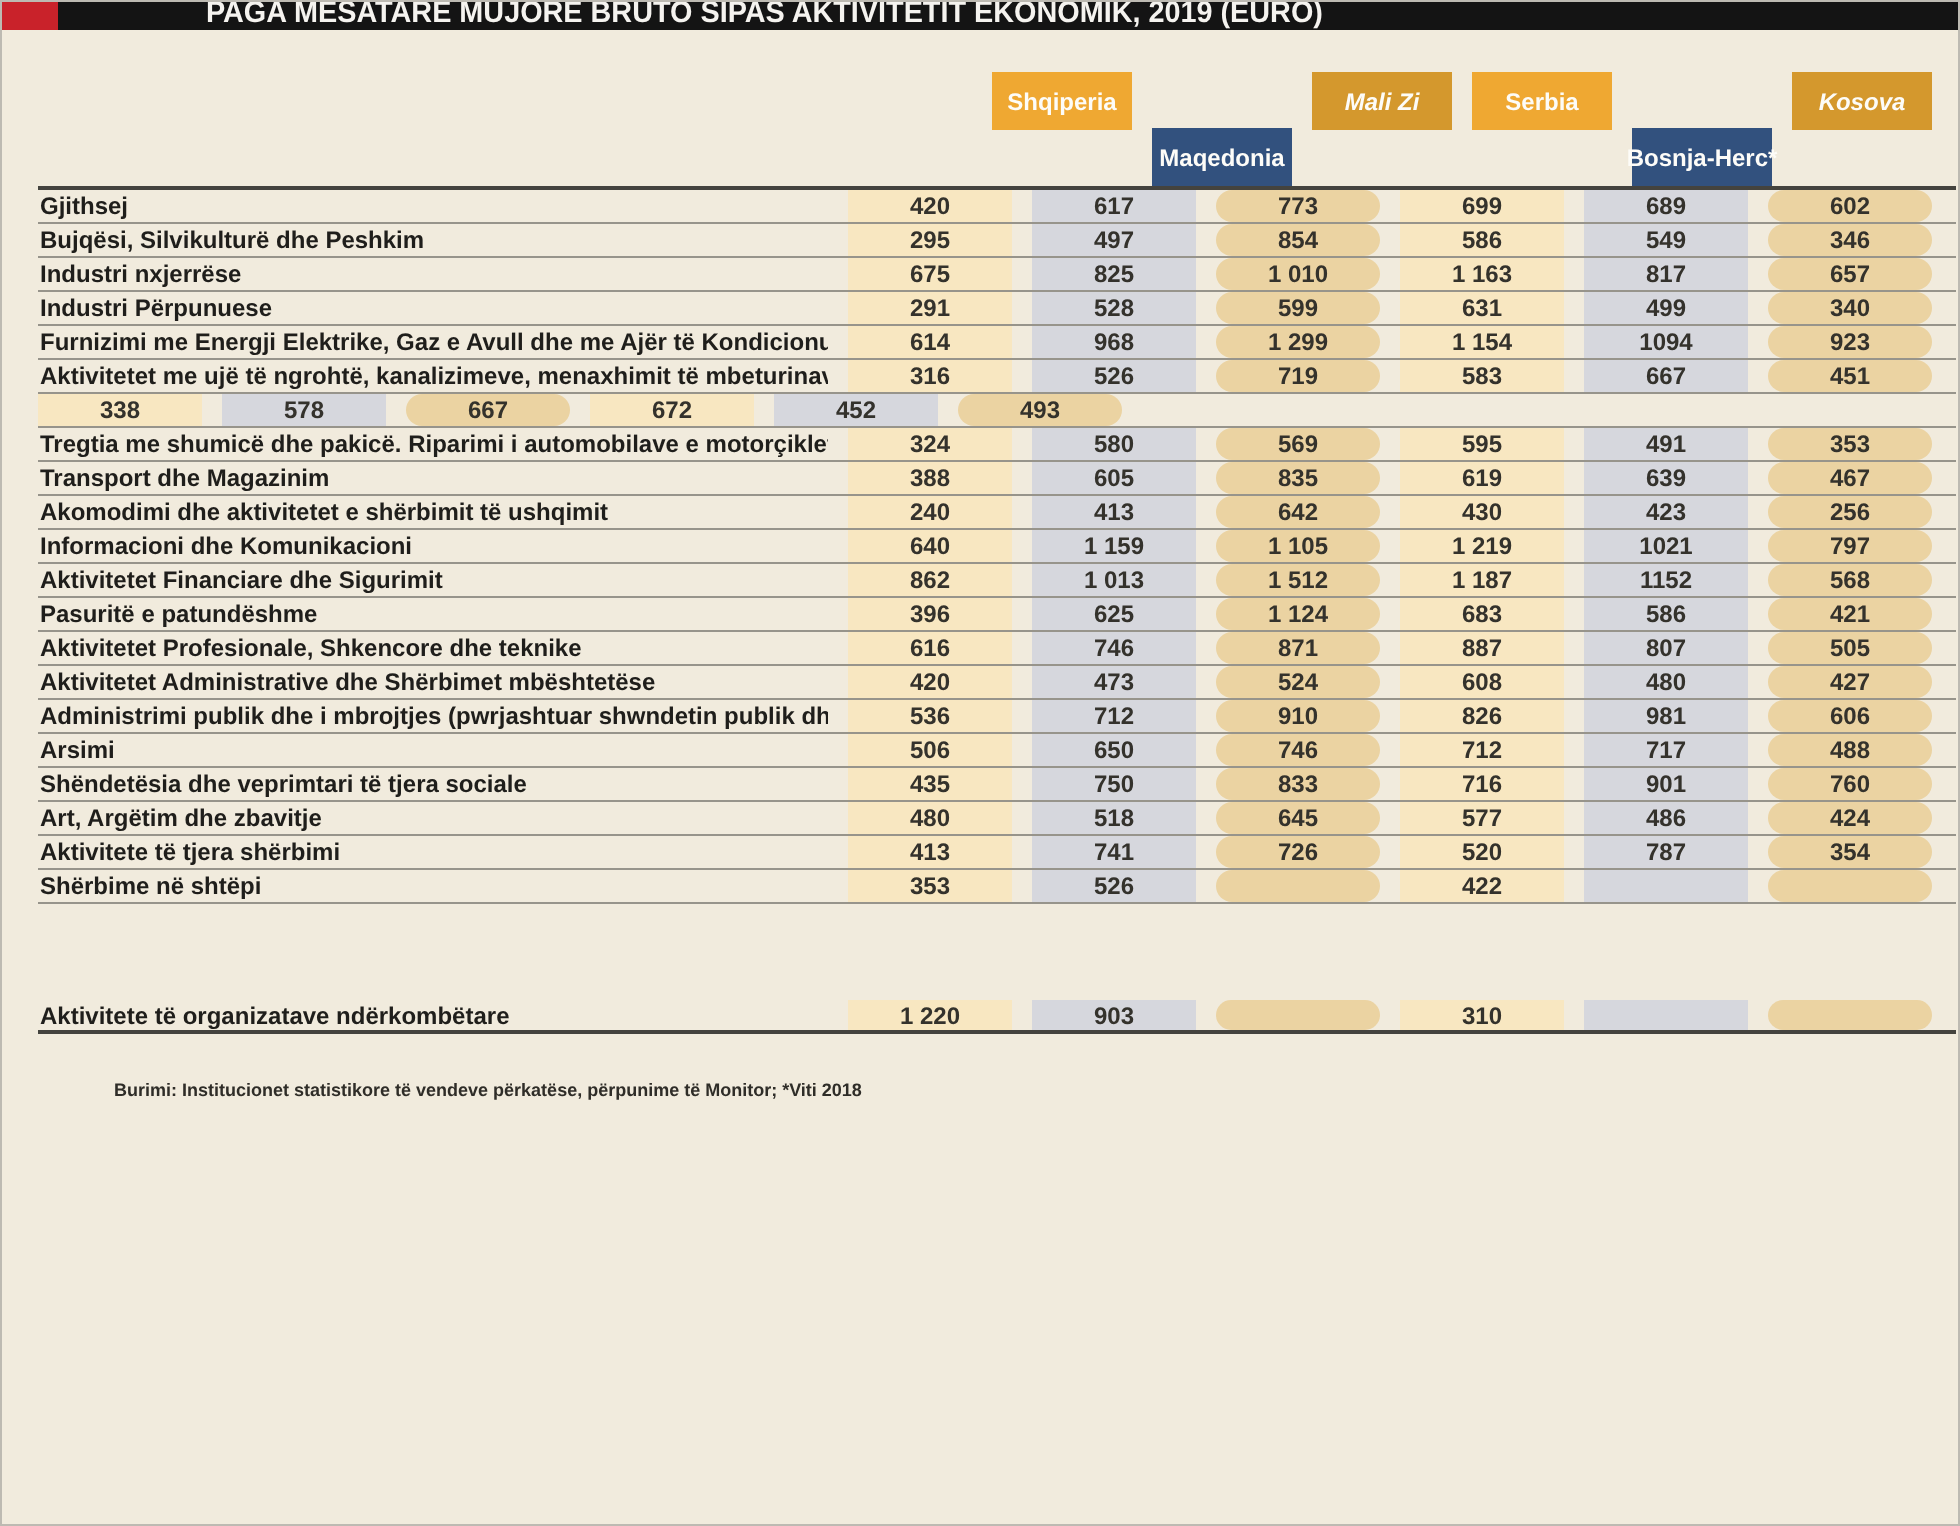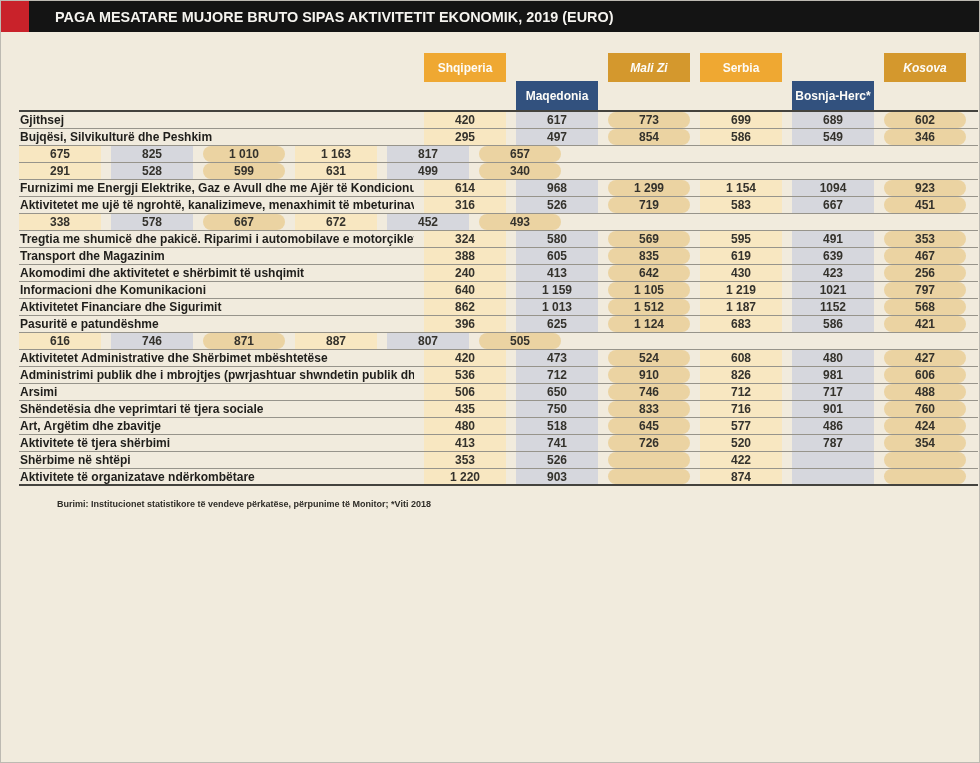--- a/index.html
+++ b/index.html
@@ -4,54 +4,54 @@
 <style>
   * { margin:0; padding:0; box-sizing:border-box; }
   html,body { background:#e9e9e9; }
   .page {
     width:980px; height:763px;
     background:var(--page-bg,#f1ebdd);
     border:1px solid #bdbab2;
     font-family:"Liberation Sans", sans-serif;
     overflow:hidden;
   }
-  .title-bar { height:31px; background:var(--title-bar-bg,#141414); display:flex; align-items:center; }
+  .title-bar { height:14px; background:var(--title-bar-bg,#141414); display:flex; align-items:flex-end;gap:48px; }
   .accent { width:28px; height:31px; background:var(--accent-red,#c9222a); flex:none; }
   .title {
     color:#f5f3ef; font-size:15px; font-weight:700; margin-left:26px;
     white-space:nowrap; letter-spacing:0px;
     transform:scaleX(0.96); transform-origin:left center;
   }
   .table-wrap { margin:21px 3px 0 18px; width:959px; }
   .hrow { display:flex; gap:10px; padding-right:12px; border-bottom:2px solid var(--header-line,#44433e); }
   .hspacer { flex:1; }
   .hcell {
-    width:82px; flex:none; height:29px;
+    width:70px; flex:none; height:29px;
     display:flex; align-items:center; justify-content:center;
     color:#fdfcf8; font-size:12px; font-weight:700; white-space:nowrap;
   }
   .row { display:flex; gap:10px; padding-right:12px; height:17px; border-bottom:1px solid var(--row-line,#97948b);text-align:right; }
-  .row:last-child { border-bottom:2px solid var(--header-line,#44433e); }
+  .row:last-child { border-bottom:2px solid var(--header-line,#44433e);margin-top:48px; }
   .label {
     flex:1; display:flex; align-items:center; overflow:hidden;
     font-size:12px; font-weight:700; color:var(--text-dark,#1f1e1b);
     padding-left:1px; white-space:nowrap;
   }
   .cell {
     width:82px; flex:none;
     display:flex; align-items:center; justify-content:center;
     font-size:12px; font-weight:700; color:var(--text-value,#34322c);
   }
   .h-gold { background:var(--header-gold,#efa832); }
   .h-dark-gold { background:var(--header-dark-gold,#d4982d);font-style:italic; }
   .h-blue { background:var(--header-blue,#32517e);margin-top:28px; }
   .c-cream { background:var(--col-cream,#f8e7c1); }
   .c-tan { background:var(--col-tan,#ebd3a2);border-radius:11px; }
   .c-gray { background:var(--col-gray,#d6d7dd); }
-  .source { margin:13px 0 0 18px; font-size:9px; font-weight:700; color:#2f2d28;padding-left:38px; }
+  .source { margin:23px 0 0 18px; font-size:9px; font-weight:700; color:#2f2d28;padding-left:38px; }
 </style>
 </head>
 <body>
 
 <div class="page">
   <div class="title-bar">
     <div class="accent"></div>
     <div class="title">PAGA MESATARE MUJORE BRUTO SIPAS AKTIVITETIT EKONOMIK, 2019 (EURO)</div>
   </div>
 
@@ -80,28 +80,30 @@
         <div class="row">
           <div class="label">Bujqësi, Silvikulturë dhe Peshkim</div>
           <div class="cell c-cream">295</div>
           <div class="cell c-gray">497</div>
           <div class="cell c-tan">854</div>
           <div class="cell c-cream">586</div>
           <div class="cell c-gray">549</div>
           <div class="cell c-tan">346</div>
         </div>
         <div class="row">
+          <div class="label">Industri nxjerrëse</div>
           <div class="cell c-cream">675</div>
           <div class="cell c-gray">825</div>
           <div class="cell c-tan">1 010</div>
           <div class="cell c-cream">1 163</div>
           <div class="cell c-gray">817</div>
           <div class="cell c-tan">657</div>
         </div>
         <div class="row">
+          <div class="label">Industri Përpunuese</div>
           <div class="cell c-cream">291</div>
           <div class="cell c-gray">528</div>
           <div class="cell c-tan">599</div>
           <div class="cell c-cream">631</div>
           <div class="cell c-gray">499</div>
           <div class="cell c-tan">340</div>
         </div>
         <div class="row">
           <div class="label">Furnizimi me Energji Elektrike, Gaz e Avull dhe me Ajër të Kondicionuar</div>
           <div class="cell c-cream">614</div>
@@ -176,20 +178,21 @@
         <div class="row">
           <div class="label">Pasuritë e patundëshme</div>
           <div class="cell c-cream">396</div>
           <div class="cell c-gray">625</div>
           <div class="cell c-tan">1 124</div>
           <div class="cell c-cream">683</div>
           <div class="cell c-gray">586</div>
           <div class="cell c-tan">421</div>
         </div>
         <div class="row">
+          <div class="label">Aktivitetet Profesionale, Shkencore dhe teknike</div>
           <div class="cell c-cream">616</div>
           <div class="cell c-gray">746</div>
           <div class="cell c-tan">871</div>
           <div class="cell c-cream">887</div>
           <div class="cell c-gray">807</div>
           <div class="cell c-tan">505</div>
         </div>
         <div class="row">
           <div class="label">Aktivitetet Administrative dhe Shërbimet mbështetëse</div>
           <div class="cell c-cream">420</div>
@@ -251,21 +254,21 @@
           <div class="cell c-tan"></div>
           <div class="cell c-cream">422</div>
           <div class="cell c-gray"></div>
           <div class="cell c-tan"></div>
         </div>
         <div class="row">
           <div class="label">Aktivitete të organizatave ndërkombëtare</div>
           <div class="cell c-cream">1 220</div>
           <div class="cell c-gray">903</div>
           <div class="cell c-tan"></div>
-          <div class="cell c-cream">874</div>
+          <div class="cell c-cream">310</div>
           <div class="cell c-gray"></div>
           <div class="cell c-tan"></div>
         </div>
       </div>
   </div>
 
   <div class="source">Burimi: Institucionet statistikore të vendeve përkatëse, përpunime të Monitor; *Viti 2018</div>
 </div>
 
 </body></html>

